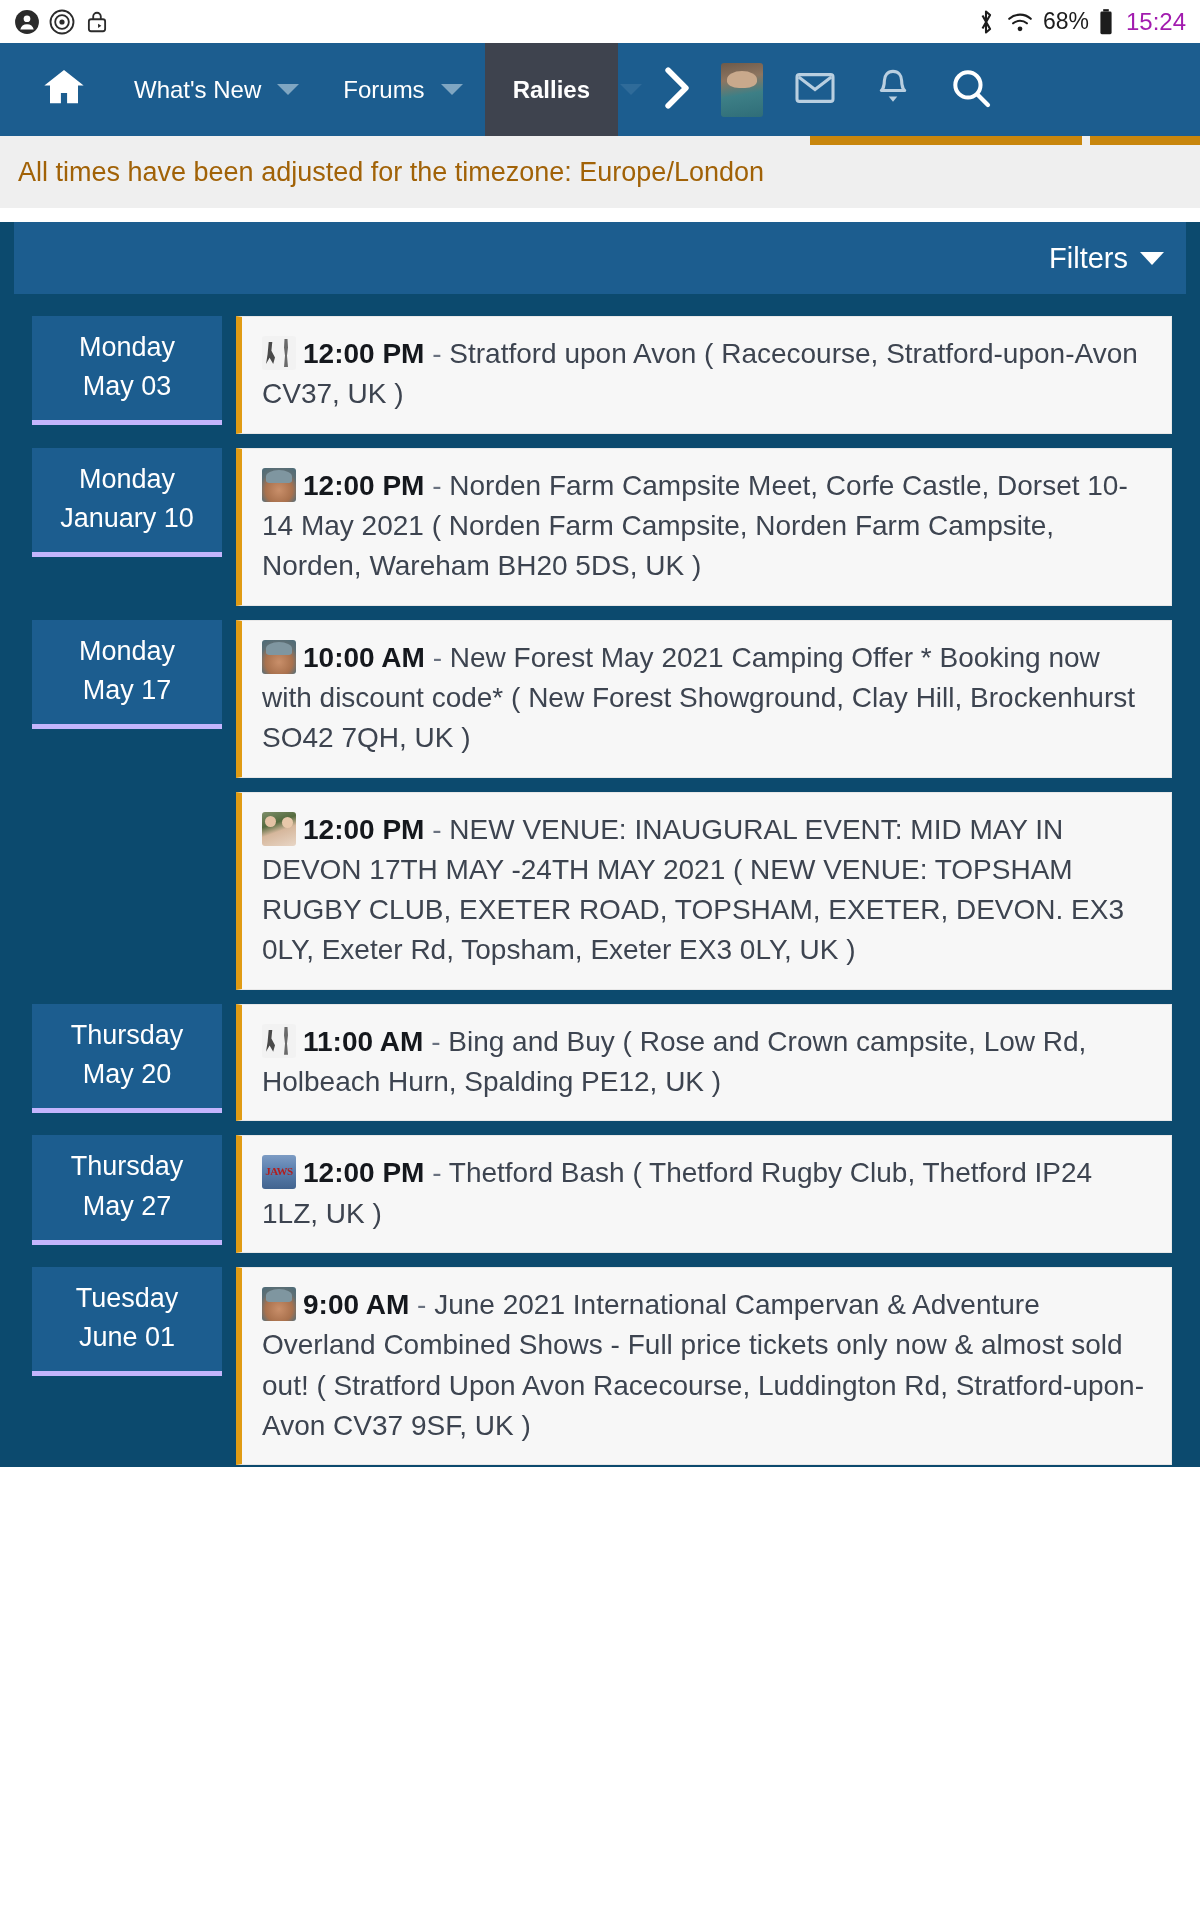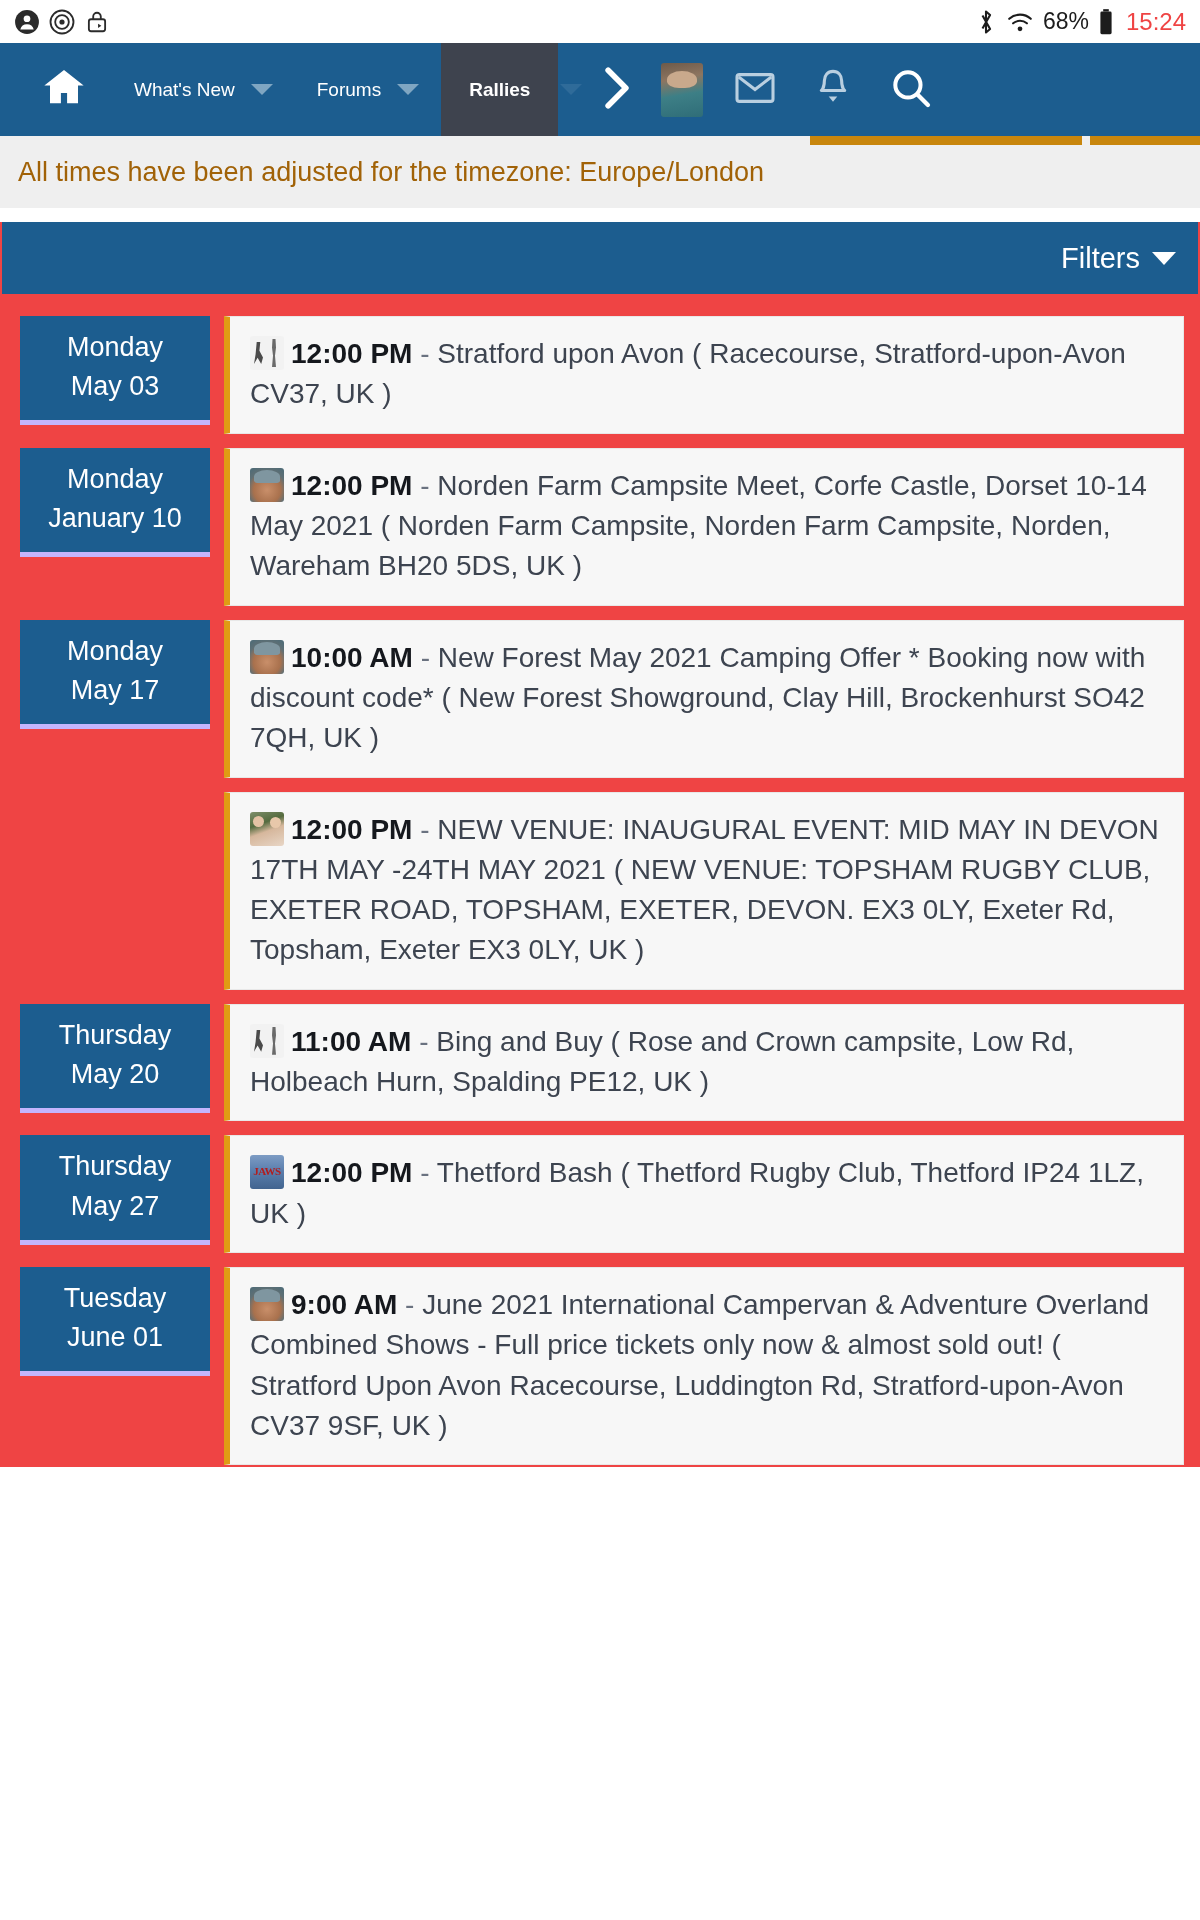--- a/index.html
+++ b/index.html
@@ -18,38 +18,38 @@
     background: #ffffff;
     display: flex;
     align-items: center;
     padding: 0 14px;
     color: #2b2b2b;
   }
   .sb-left { display: flex; align-items: center; gap: 9px; }
   .sb-right { margin-left: auto; display: flex; align-items: center; gap: 9px; }
   .sb-icon { display: inline-flex; align-items: center; justify-content: center; }
   .sb-text { font-size: 23px; letter-spacing: 0px; color: #1c1c1c; font-family: "Liberation Sans", sans-serif; }
-  .sb-clock { font-size: 24px; color: #ef4444; margin-left: 3px; }
+  .sb-clock { font-size: 24px; color: #a21caf; margin-left: 3px; }
 
   
   .navbar {
     position: relative;
     height: 93px;
     background: #1c5d8f;
     display: flex;
     align-items: stretch;
     color: #ffffff;
     overflow: visible;
   }
   .nav-item {
     display: flex;
     align-items: center;
     gap: 16px;
     padding: 0 22px;
-    font-size: 19px;
+    font-size: 24px;
     color: #ffffff;
     white-space: nowrap;
     position: relative;
   }
   .nav-home { padding: 0 26px 0 42px; }
   .nav-item.active {
     background: #3e434e;
     font-weight: bold;
     padding: 8px 28px;
   }
@@ -102,21 +102,21 @@
     background: #efefef;
     height: 72px;
     display: flex;
     align-items: center;
     padding: 0 18px;
     font-size: 27px;
     color: #a16207;
   }
 
   
-  .page-wrap { padding: 0 2px; background: #ef4444; }
+  .page-wrap { padding: 0 14px; background: #0c4a6e; }
   .filters-bar {
     background: #1c5d8f;
     height: 72px;
     display: flex;
     align-items: center;
     justify-content: flex-end;
     padding: 0 22px;
     margin-top: 14px;
   }
   .filters-label {

